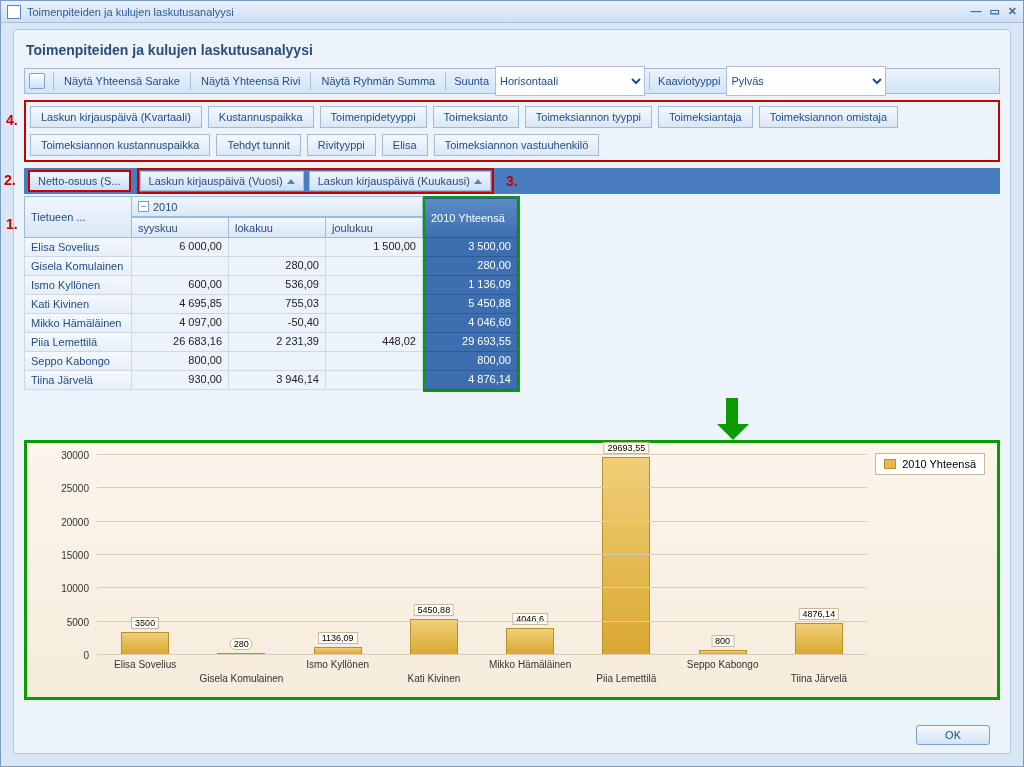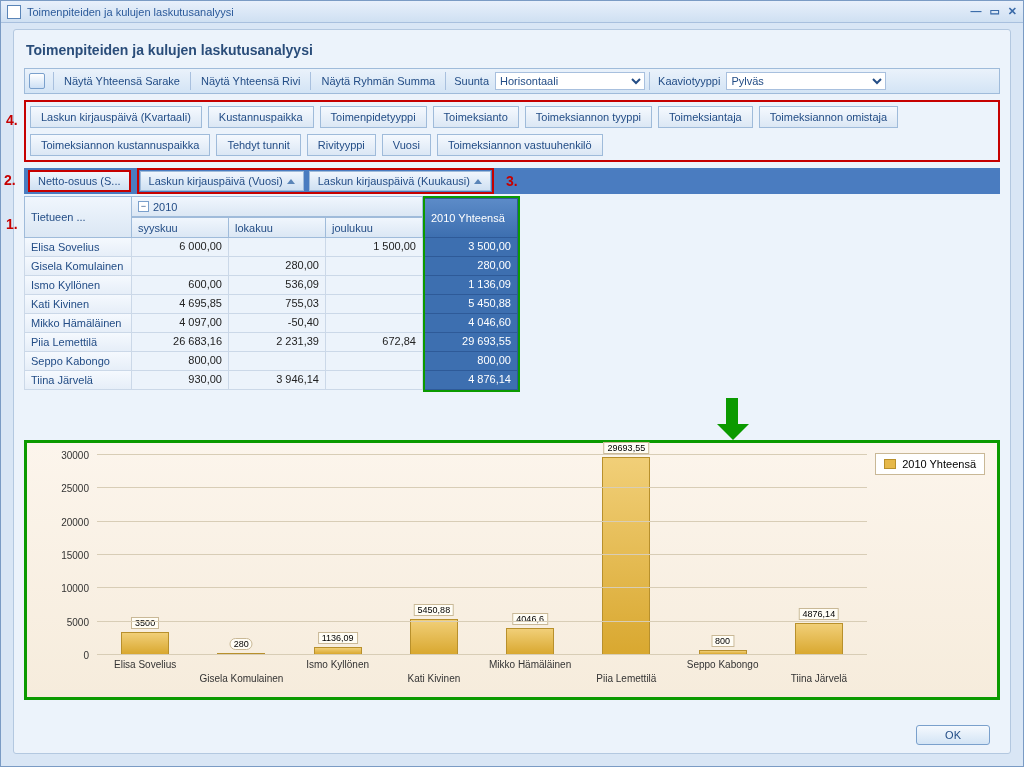--- a/index.html
+++ b/index.html
@@ -8,21 +8,21 @@
 .titlebar { height: 22px; background: linear-gradient(#e8f0fb,#cfe0f2); border-bottom: 1px solid #a8c0de; display: flex; align-items: center; padding: 0 6px; color: #2b5a9a; }
 .titlebar .ticon { width: 14px; height: 14px; border: 1px solid #5a85b8; background: #fff; margin-right: 6px; }
 .titlebar .controls { margin-left: auto; display: flex; gap: 8px; }
 .titlebar .controls span { cursor: pointer; color: #3a6aa8; font-weight: bold; }
 .inner { position: absolute; top: 28px; left: 12px; right: 12px; bottom: 12px; background: #ecf3fb; border: 1px solid #b3c8e0; border-radius: 3px; padding: 8px 10px 10px 10px; }
 .pagetitle { font-size: 14px; font-weight: bold; color: #2a4d7a; padding: 4px 0 10px 2px; }
 .toolbar { background: linear-gradient(#eaf2fb,#d3e4f5); border: 1px solid #9fbbda; height: 26px; display: flex; align-items: center; padding: 0 4px; gap: 2px; }
 .toolbar .tbtn { color: #234d86; padding: 3px 6px; cursor: pointer; }
 .toolbar .sep { width: 1px; height: 18px; background: #a8c0de; margin: 0 2px; }
 .toolbar .tlabel { color: #234d86; padding: 0 4px 0 4px; }
-.toolbar select { font-size: 11px; color: #234d86; border: 1px solid #a8c0de; background: #fff; height: 18px; }
+.toolbar select { font-size: 11px; color: #234d86; border: 1px solid #a8c0de; background: #fff; height: 30px; }
 .toolbar .print { width: 16px; height: 16px; display: inline-block; background: linear-gradient(#fff,#cde0f5); border: 1px solid #7aa0cc; border-radius: 2px; margin-right: 4px; }
 .filterarea { border: 2px solid #c60000; margin-top: 6px; padding: 4px; display: flex; flex-wrap: wrap; gap: 6px; position: relative; }
 .chip { background: linear-gradient(#f5f9fe,#dbe7f4); border: 1px solid #9fbbda; color: #234d86; padding: 4px 10px; cursor: pointer; }
 .num4 { position: absolute; left: -20px; top: 10px; color: #c60000; font-weight: bold; font-size: 14px; }
 .colhdrbar { margin-top: 6px; background: #4a7cc0; height: 26px; display: flex; align-items: center; padding: 0 4px; gap: 6px; position: relative; }
 .num2 { position: absolute; left: -20px; top: 4px; color: #c60000; font-weight: bold; font-size: 14px; }
 .num3 { color: #c60000; font-weight: bold; font-size: 14px; margin-left: 6px; }
 .chip2 { background: linear-gradient(#f0f6fd,#cfe0f2); border: 1px solid #9fbbda; color: #234d86; padding: 3px 8px; cursor: pointer; display: flex; align-items: center; gap: 4px; }
 .chip2 .sort { width: 0; height: 0; border-left: 4px solid transparent; border-right: 4px solid transparent; border-bottom: 5px solid #5a85b8; }
 .redbox { border: 2px solid #c60000; }
@@ -100,21 +100,21 @@
       <span class="chip">Laskun kirjauspäivä (Kvartaali)</span>
       <span class="chip">Kustannuspaikka</span>
       <span class="chip">Toimenpidetyyppi</span>
       <span class="chip">Toimeksianto</span>
       <span class="chip">Toimeksiannon tyyppi</span>
       <span class="chip">Toimeksiantaja</span>
       <span class="chip">Toimeksiannon omistaja</span>
       <span class="chip">Toimeksiannon kustannuspaikka</span>
       <span class="chip">Tehdyt tunnit</span>
       <span class="chip">Rivityyppi</span>
-      <span class="chip">Vuosi</span>
+      <span class="chip">Elisa</span>
       <span class="chip">Toimeksiannon vastuuhenkilö</span>
     </div>
 
     <div class="colhdrbar">
       <span class="num2">2.</span>
       <span class="chip2 redbox">
           <span>Netto-osuus (S...</span>
         </span>
       <span class="redbox" style="display:flex; gap:5px; padding:1px;">
         <span class="chip2">
@@ -175,21 +175,21 @@
               <div class="datacell"></div>
               <div class="datacell">3 946,14</div>
             </div>
             <div class="monthcol">
               <div class="colhead">joulukuu</div>
               <div class="datacell">1 500,00</div>
               <div class="datacell"></div>
               <div class="datacell"></div>
               <div class="datacell"></div>
               <div class="datacell"></div>
-              <div class="datacell">672,84</div>
+              <div class="datacell">448,02</div>
               <div class="datacell"></div>
               <div class="datacell"></div>
             </div>
           </div>
         </div>
         <div class="totcol">
           <div class="tothead" style="height:40px">2010 Yhteensä</div>
           <div class="totcell">3 500,00</div>
           <div class="totcell">280,00</div>
           <div class="totcell">1 136,09</div>

